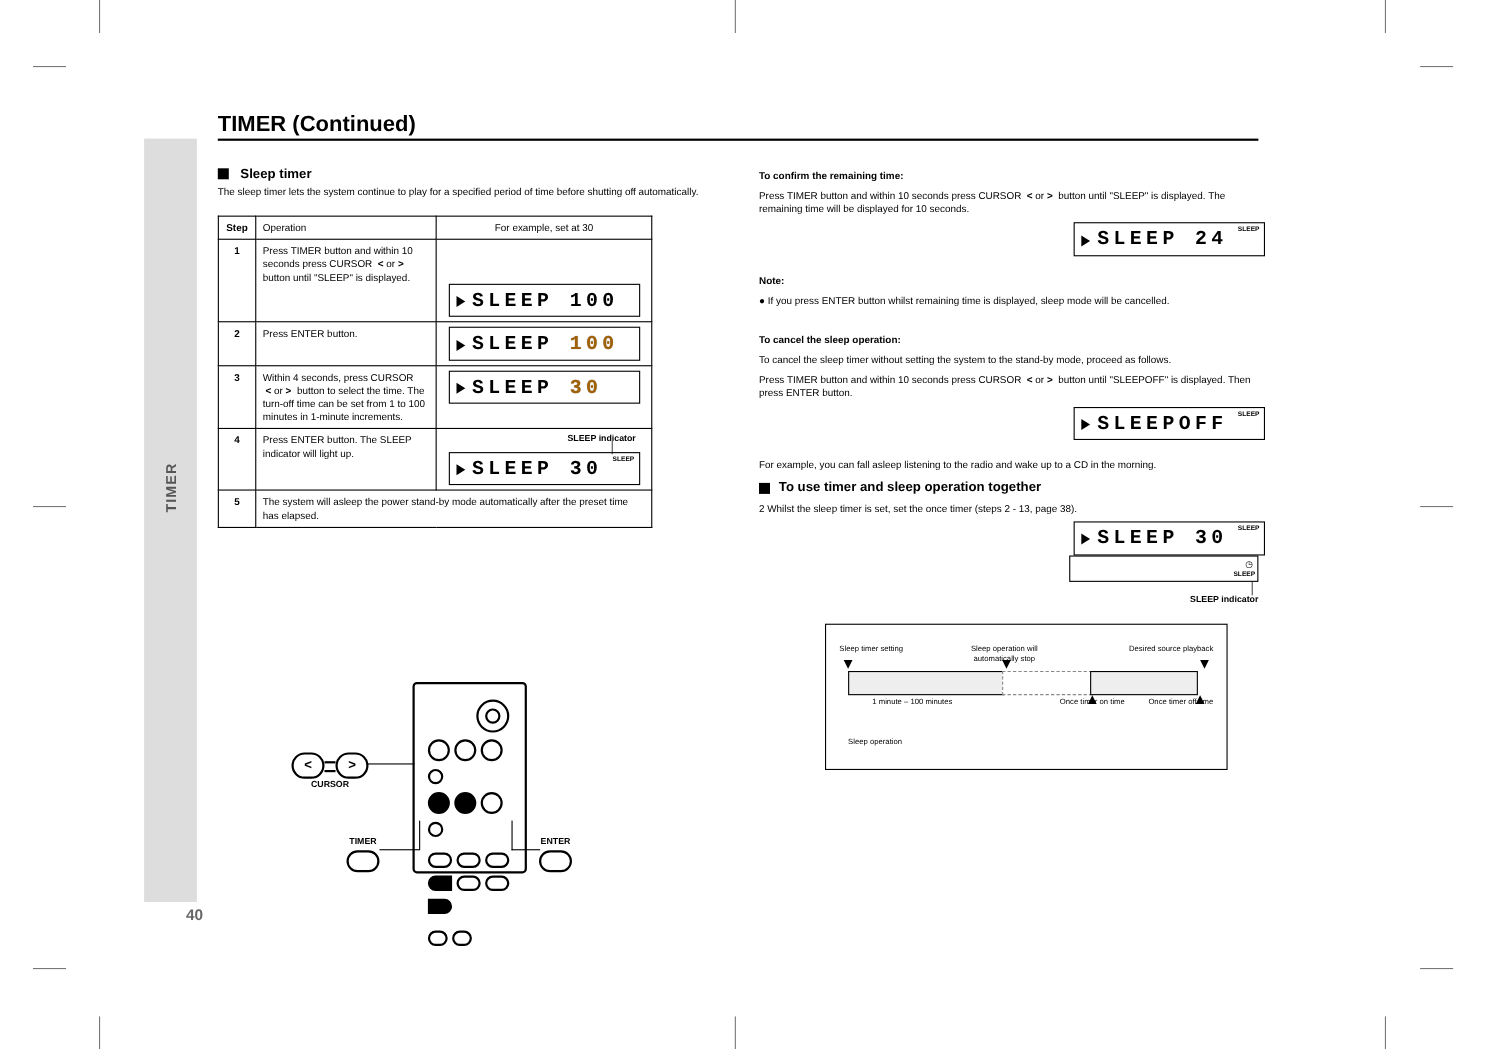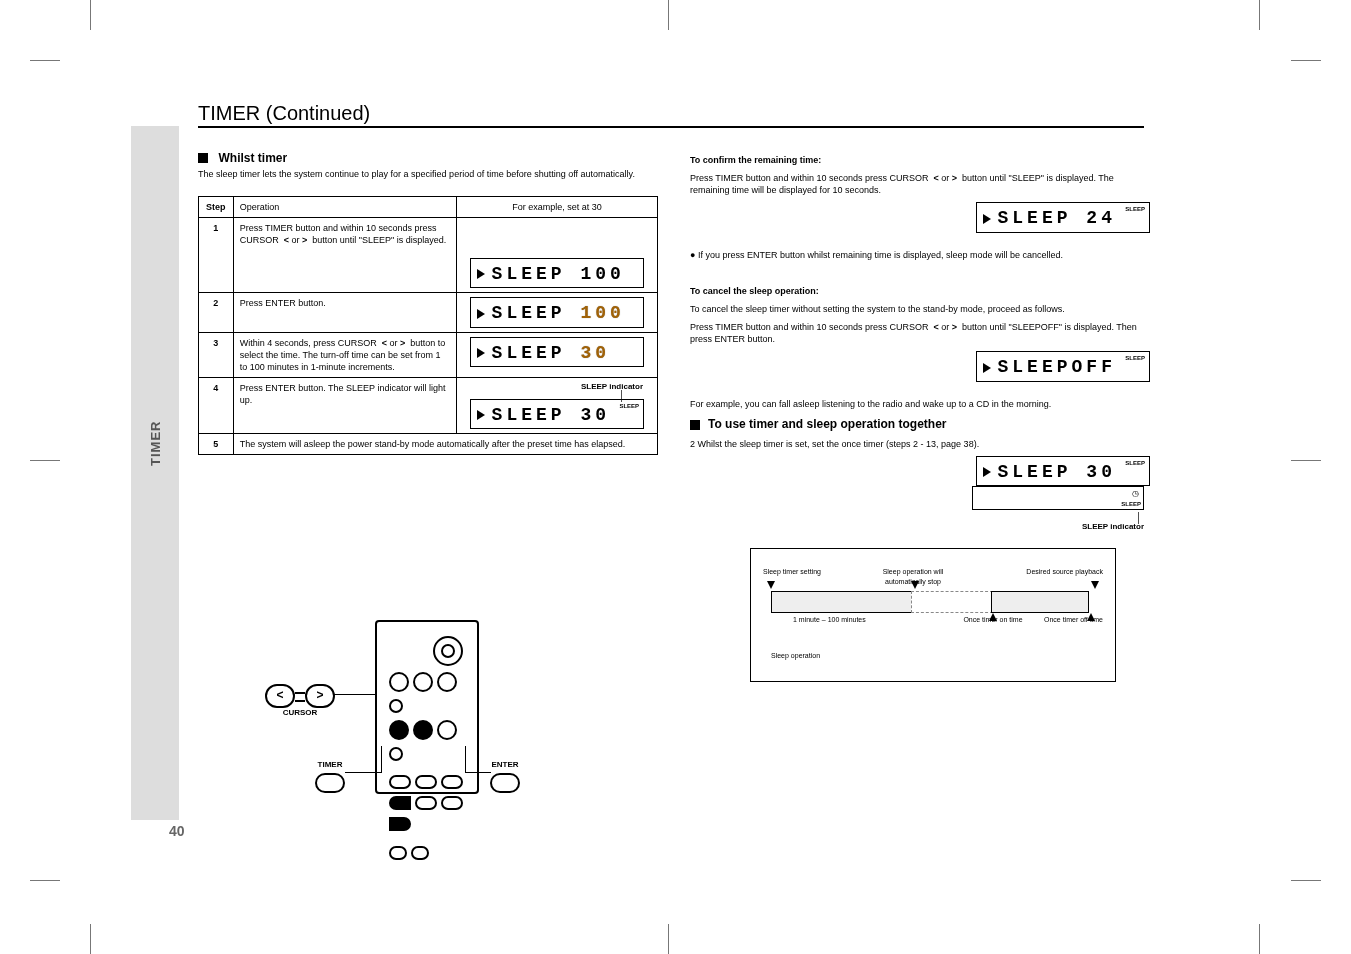--- a/index.html
+++ b/index.html
@@ -1,27 +1,27 @@
 <!DOCTYPE html>
 <html><head>
 <meta charset="utf-8">
 <style>
 html,body{margin:0;padding:0;background:#fff;font-family:Arial,Helvetica,sans-serif;color:#000;font-size:9px;line-height:1.35}
 .page{position:relative;width:1351px;height:954px}
 .crop-h{position:absolute;height:1px;border-top:1px solid #777;width:30px}
 .crop-v{position:absolute;width:1px;border-left:1px solid #777;height:30px}
 .sidebar{position:absolute;left:131px;top:126px;width:48px;height:694px;background:#ddd}
 .sidebar-text{position:absolute;left:16px;top:340px;transform:rotate(-90deg);transform-origin:left top;font-size:13px;font-weight:bold;letter-spacing:1px;color:#555}
-.title{position:absolute;left:198px;top:100px;font-size:20px;font-weight:normal}
+.title{position:absolute;left:198px;top:100px;font-size:20px;font-weight:bold}
 .hrule{position:absolute;left:198px;top:126px;width:946px;height:2px;background:#000}
 .subhead{position:absolute;left:198px;top:150px}
 .subhead .bullet{display:inline-block;width:10px;height:10px;background:#000;vertical-align:middle;margin-right:8px}
 .subhead span.t{font-size:12px;font-weight:bold;vertical-align:middle}
 .intro{position:absolute;left:198px;top:168px;width:460px}
-.table{position:absolute;left:198px;top:196px;width:460px;border:1px solid #000;border-collapse:collapse}
+.table{position:absolute;left:198px;top:196px;width:395px;border:1px solid #000;border-collapse:collapse}
 .table td{border:1px solid #000;padding:4px 6px;vertical-align:top}
 .table td.step{width:22px;text-align:center;font-weight:bold}
 .table td.desc{width:236px}
 .table td.disp{width:190px;text-align:center}
 .page-num{position:absolute;left:169px;top:822px;font-size:14px;font-weight:bold;color:#666}
 .lcd{display:inline-block;border:1px solid #000;padding:3px 6px 1px 6px;min-width:160px;text-align:left;position:relative}
 .lcd .tri{display:inline-block;width:0;height:0;border-top:5px solid transparent;border-bottom:5px solid transparent;border-left:8px solid #000;vertical-align:middle;margin-right:4px}
 .lcd .seg{font-family:'Courier New',monospace;letter-spacing:4px;font-size:18px;font-weight:bold;vertical-align:middle}
 .lcd .seg.dim{color:#a16207;text-shadow:0 0 1px #999}
 .lcd .sleep-ind{position:absolute;right:4px;top:2px;font-size:6px;font-weight:bold}
@@ -81,21 +81,21 @@
 
   <div class="sidebar">
     <div class="sidebar-text">TIMER</div>
   </div>
 
   <div class="title">TIMER (Continued)</div>
   <div class="hrule"></div>
 
   <div class="subhead">
     <span class="bullet"></span>
-    <span class="t">Whilst timer</span>
+    <span class="t">Sleep timer</span>
   </div>
   <div class="intro">The sleep timer lets the system continue to play for a specified period of time before shutting off automatically.</div>
 
   <table class="table">
     <tbody>
         <tr>
       <td class="step">Step</td>
       <td class="desc">Operation</td>
       <td class="disp">For example, set at 30</td>
     </tr>
@@ -206,20 +206,21 @@
       <span>button until "SLEEP" is displayed. The remaining time will be displayed for 10 seconds.</span>
     </p>
     <div class="lcd-block" style="text-align:right">
       <div class="lcd">
         <span class="tri"></span>
         <span class="seg">SLEEP  24</span>
         <span class="sleep-ind">SLEEP</span>
       </div>
     </div>
 
+    <p><b>Note:</b></p>
     <p style="padding-left:10px;text-indent:-10px">●&nbsp;<span>If you press ENTER button whilst remaining time is displayed, sleep mode will be cancelled.</span></p>
 
     <div style="height:18px"></div>
     <p><b>To cancel the sleep operation:</b></p>
     <p>To cancel the sleep timer without setting the system to the stand-by mode, proceed as follows.</p>
     <p>
       <span>Press TIMER button and within 10 seconds press CURSOR</span>
       <b>&nbsp;&lt;&nbsp;</b><span>or</span><b>&nbsp;&gt;&nbsp;</b>
       <span>button until "SLEEPOFF" is displayed. Then press ENTER button.</span>
     </p>

